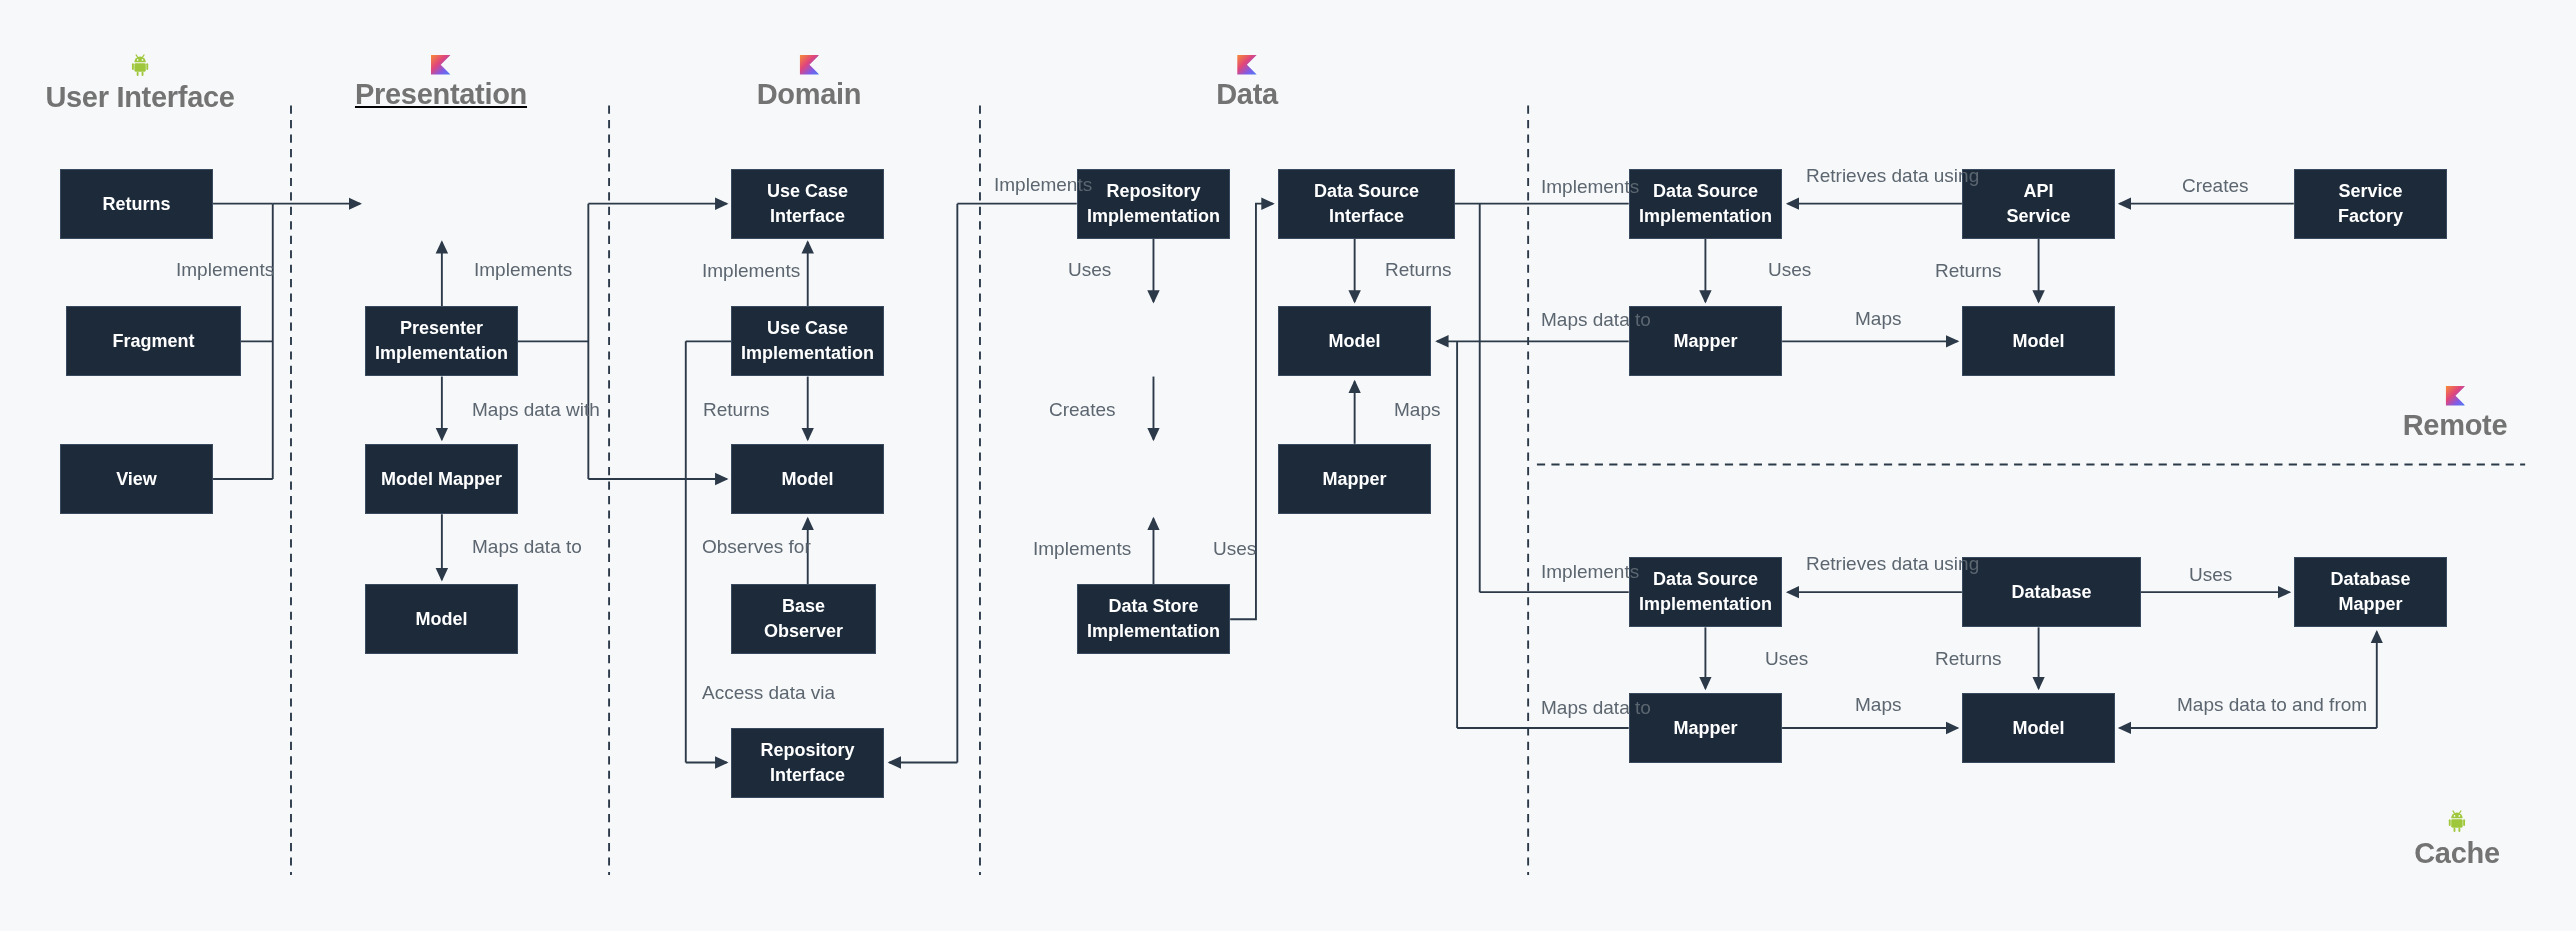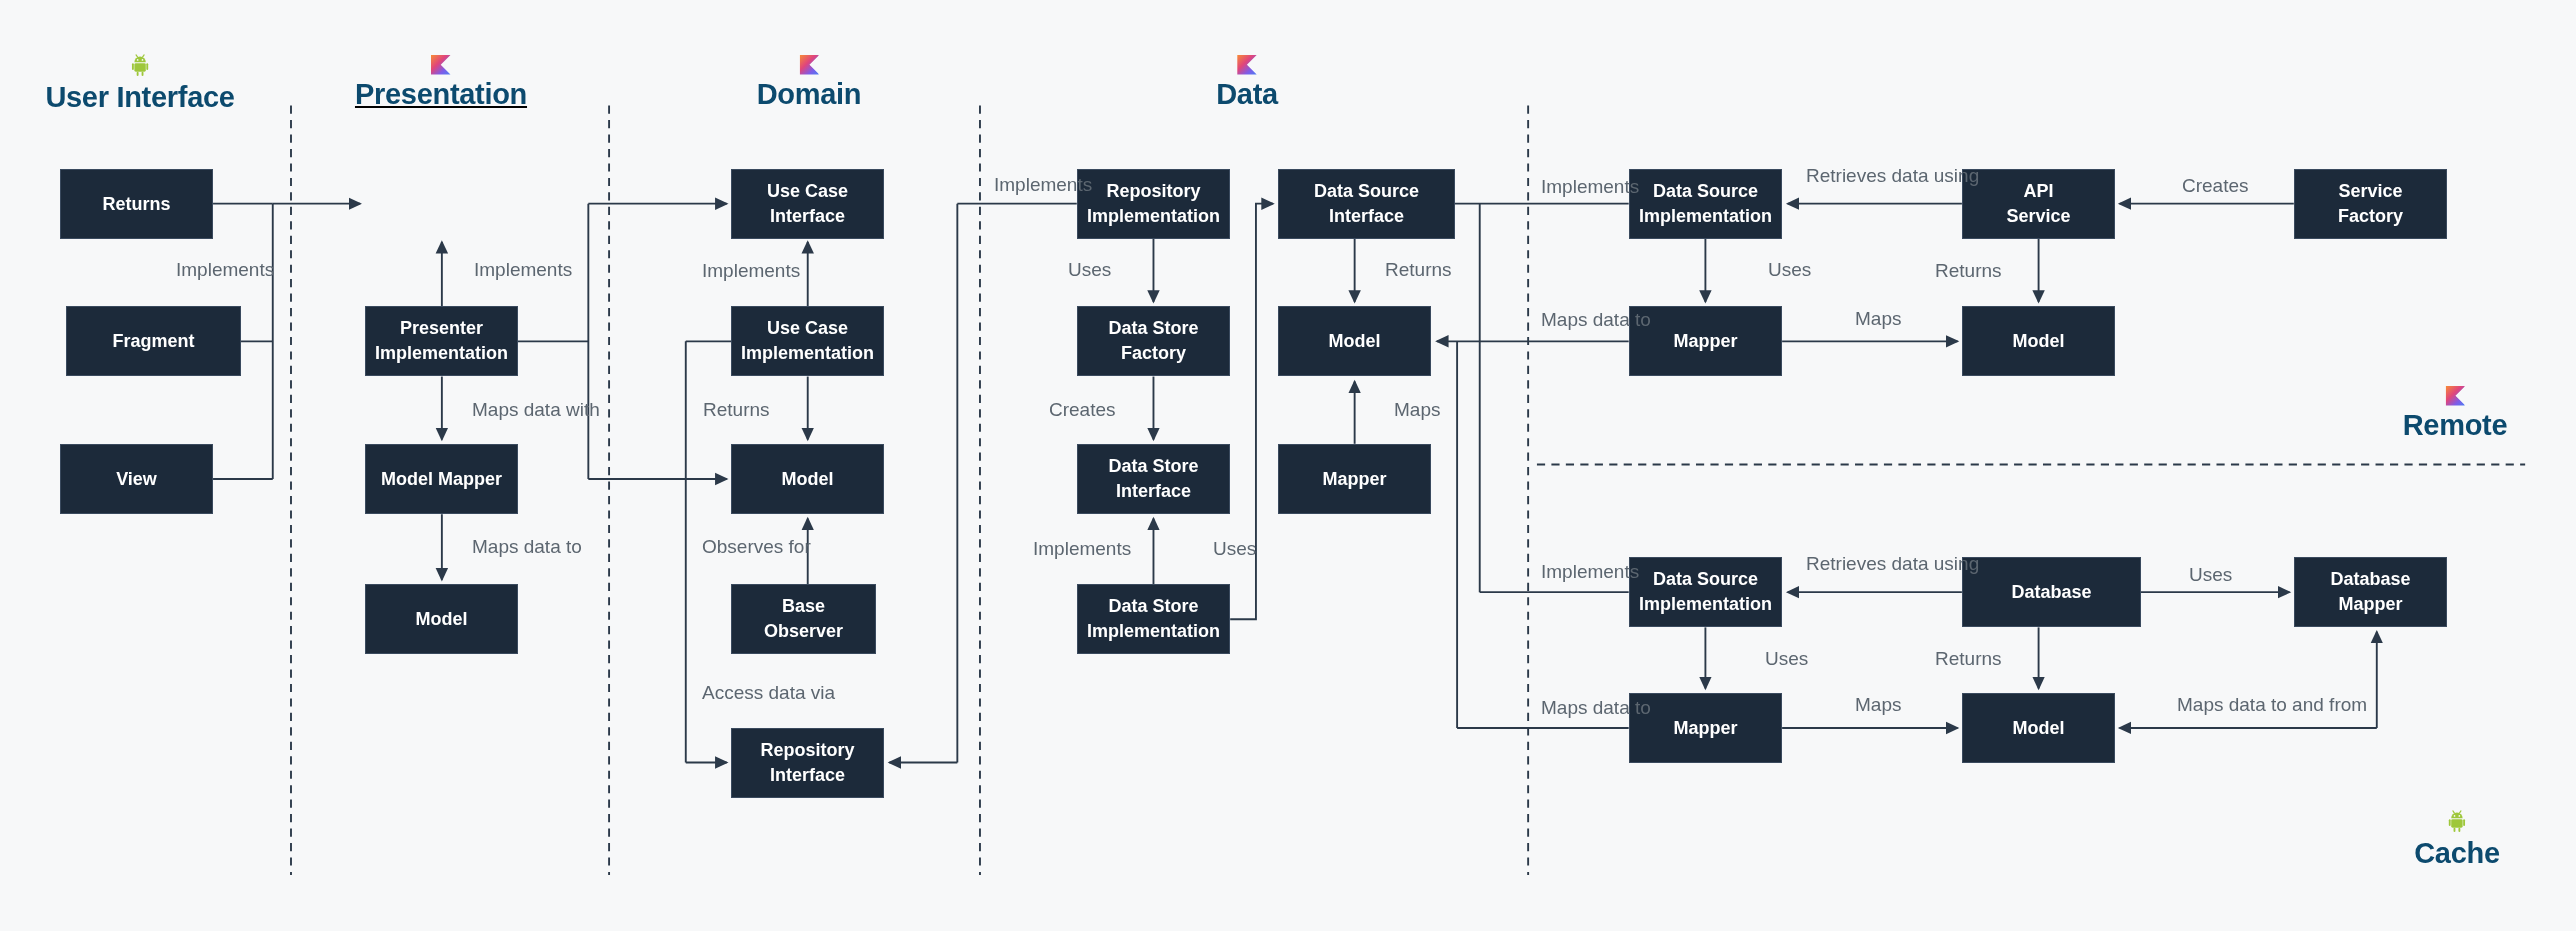--- a/index.html
+++ b/index.html
@@ -9,21 +9,21 @@
   svg.wires{position:absolute;left:0;top:0;}
   .node{position:absolute;width:153px;height:70px;background:#1c2a3a;
         border:1.9px solid #3a4a5e;box-sizing:border-box;display:flex;
         align-items:center;justify-content:center;text-align:center;
         color:#ffffff;font-weight:bold;font-size:18px;line-height:25px;}
   .node span{display:block;}
   .node.nw span{max-width:94px;}
   .edge-label{position:absolute;font-size:19px;color:#5c6670;white-space:nowrap;}
   .section-header{position:absolute;display:flex;flex-direction:column;
         align-items:center;transform:translateX(-50%);}
-  .section-title{font-size:29px;font-weight:bold;color:#0c4a6e;
+  .section-title{font-size:29px;font-weight:bold;color:#737373;
         white-space:nowrap;letter-spacing:-0.3px;margin-top:3.8px;}
   .icon{display:block;line-height:0;}
 </style>
 </head>
 <body>
 
 <svg width="0" height="0" style="position:absolute" aria-hidden="true">
   <defs>
     <linearGradient id="kgrad" x1="0" y1="0" x2="1" y2="1">
       <stop offset="0" stop-color="#F88C36"></stop>
@@ -121,26 +121,20 @@
     </div>
     <div class="node nw" style="left: 731px; top: 584px; width: 145px; height: 70px;">
       <span>Base Observer</span>
     </div>
     <div class="node" style="left: 731px; top: 728px; width: 153px; height: 70px;">
       <span>Repository Interface</span>
     </div>
     <div class="node" style="left: 1077px; top: 169px; width: 153px; height: 70px;">
       <span>Repository Implementation</span>
     </div>
-    <div class="node" style="left: 1077px; top: 306px; width: 153px; height: 70px;">
-      <span>Data Store Factory</span>
-    </div>
-    <div class="node" style="left: 1077px; top: 444px; width: 153px; height: 70px;">
-      <span>Data Store Interface</span>
-    </div>
     <div class="node" style="left: 1077px; top: 584px; width: 153px; height: 70px;">
       <span>Data Store Implementation</span>
     </div>
     <div class="node" style="left: 1278px; top: 169px; width: 177px; height: 70px; justify-content: center;">
       <span>Data Source Interface</span>
     </div>
     <div class="node" style="left: 1278px; top: 306px; width: 153px; height: 70px;">
       <span>Model</span>
     </div>
     <div class="node" style="left: 1278px; top: 444px; width: 153px; height: 70px;">

